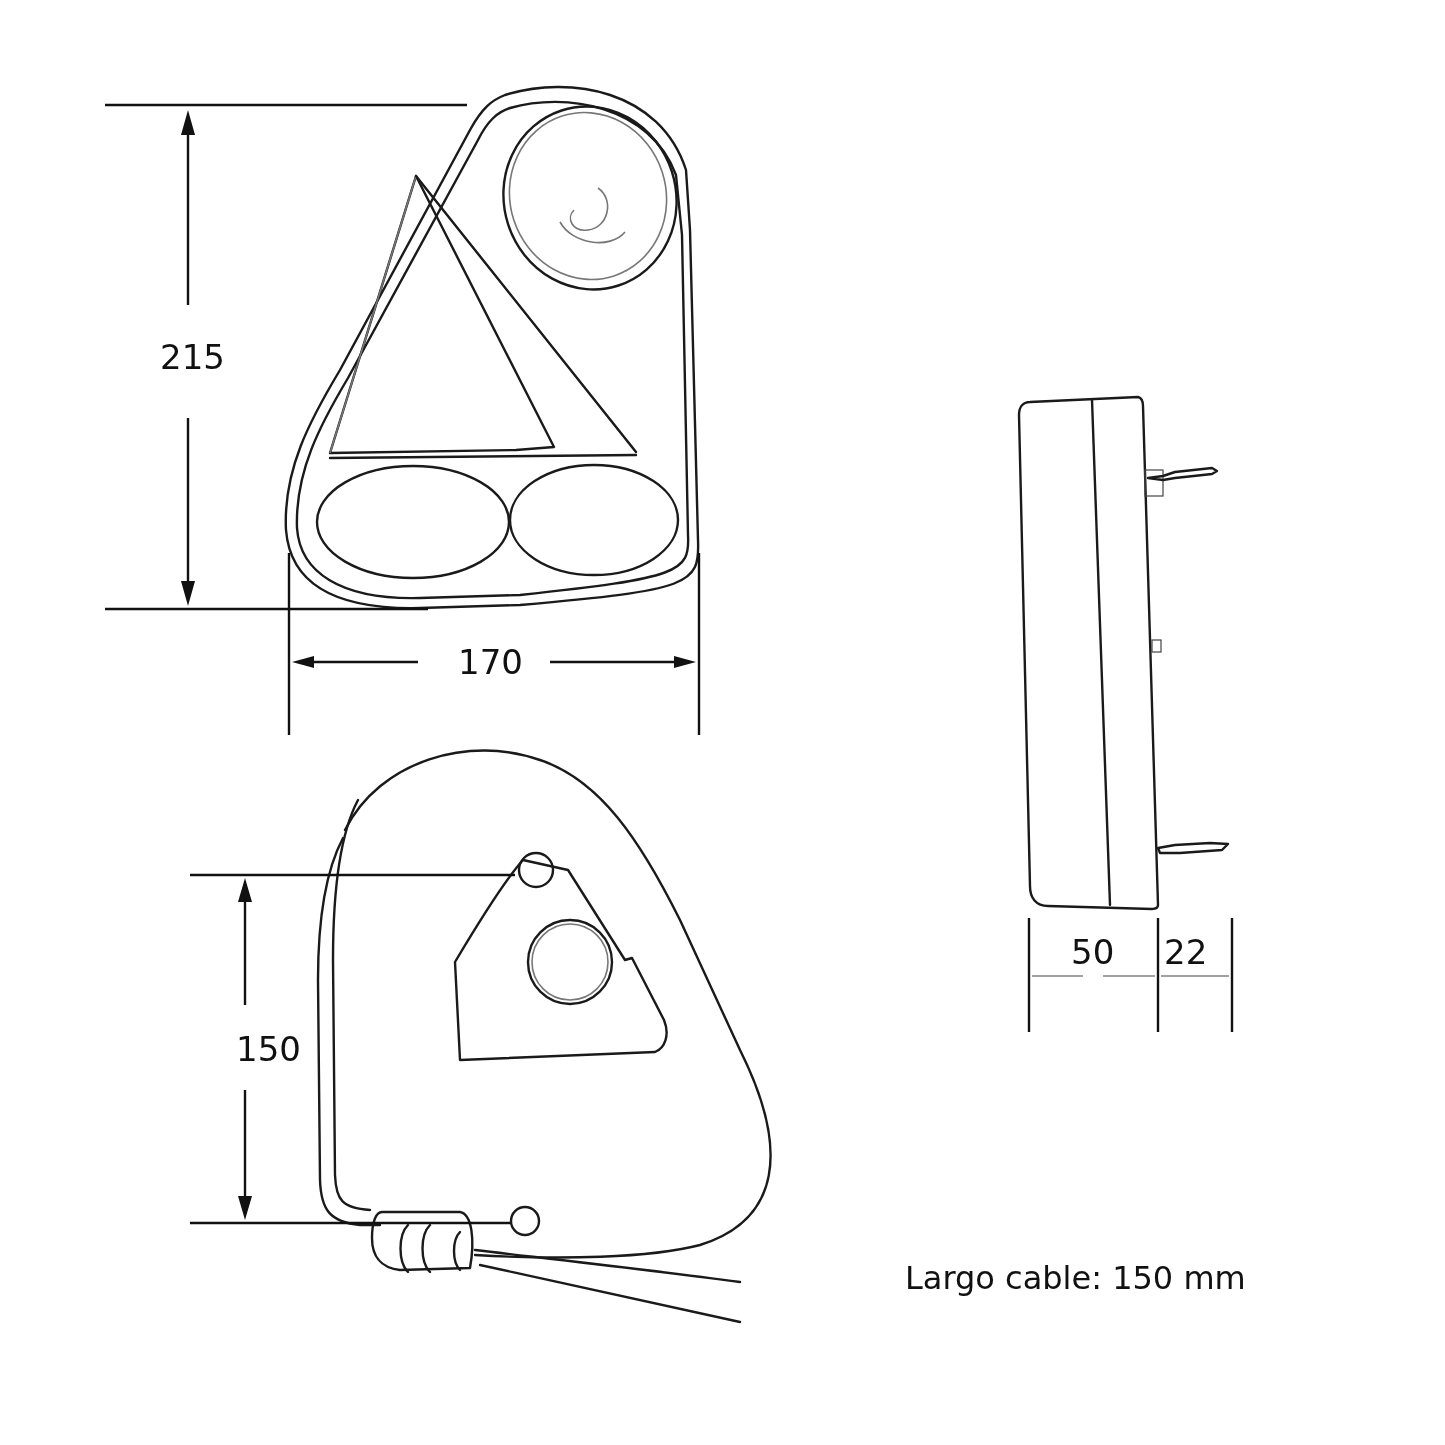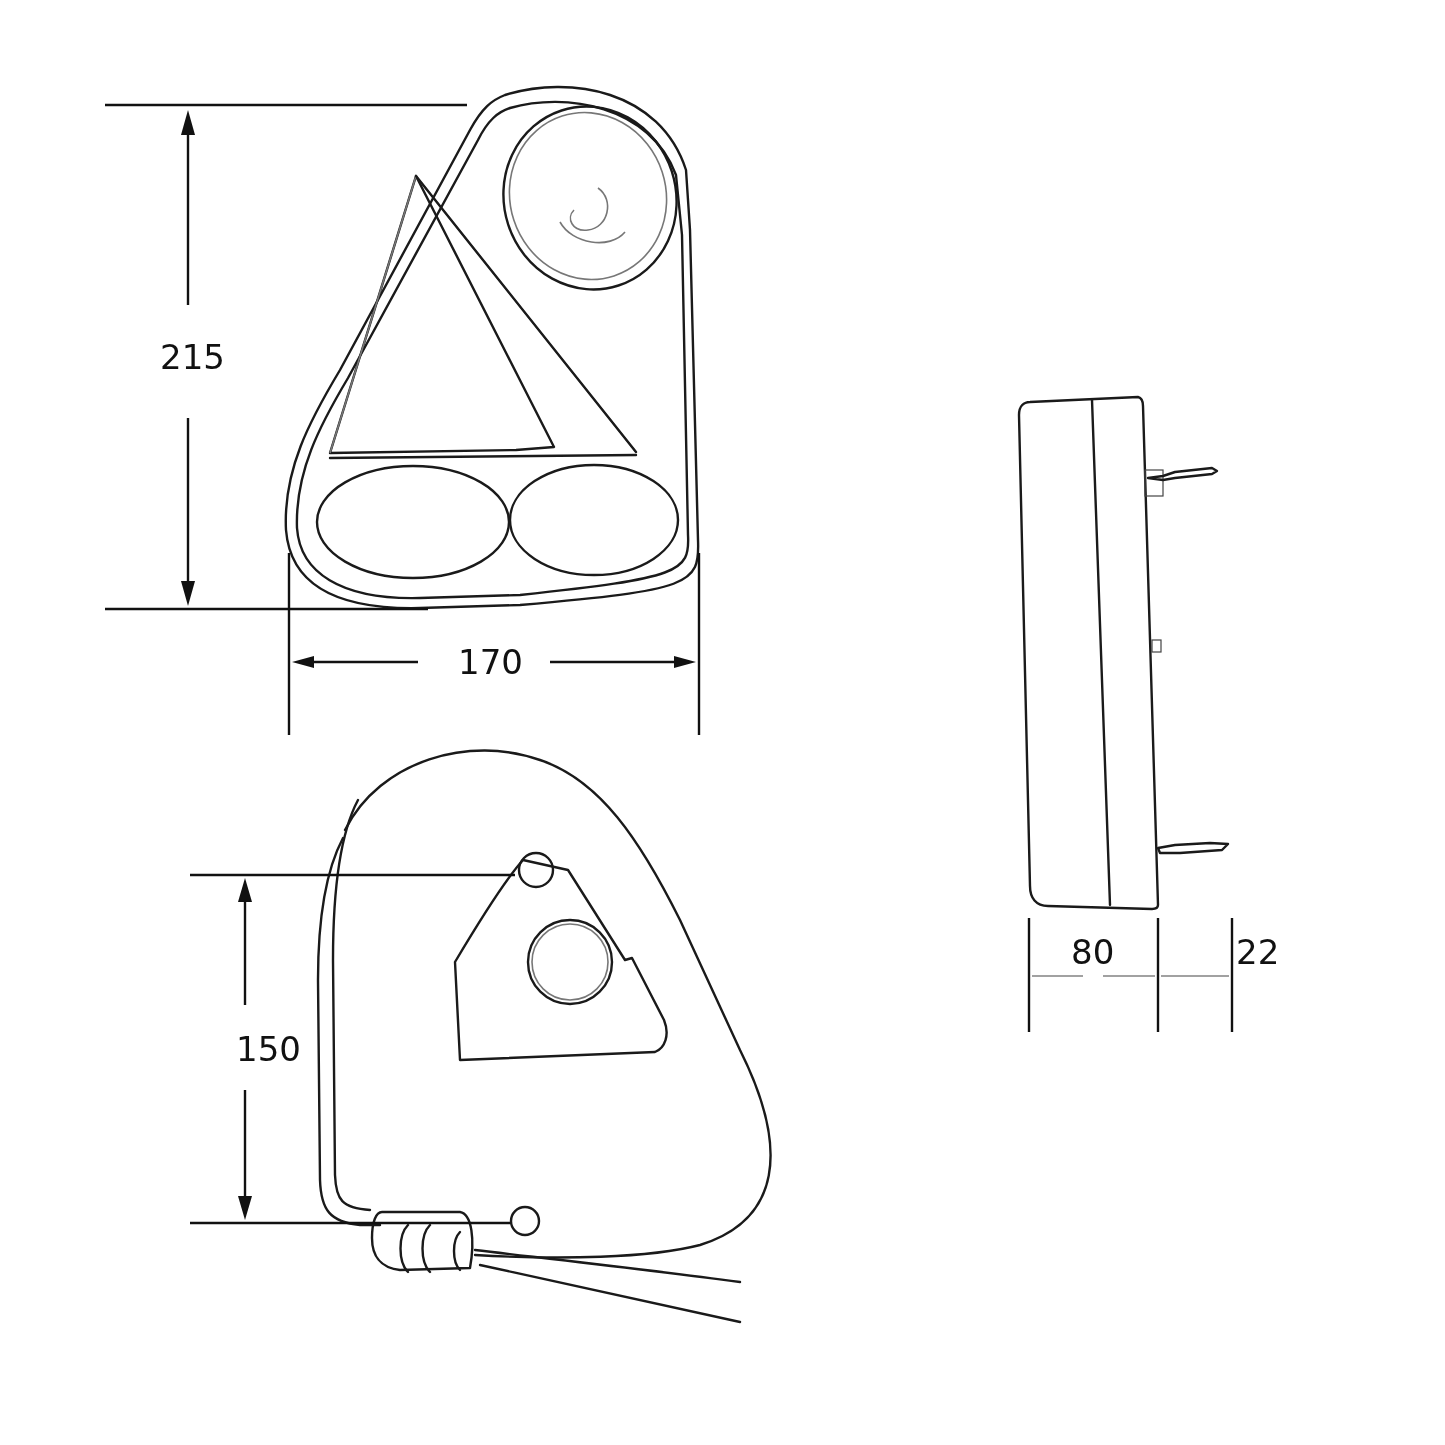--- a/index.html
+++ b/index.html
@@ -110,15 +110,16 @@
     <line class="dim" x1="1232" y1="918" x2="1232" y2="1032"></line>
     <line class="thin" x1="1032" y1="976" x2="1083" y2="976"></line>
     <line class="thin" x1="1103" y1="976" x2="1155" y2="976"></line>
     <line class="thin" x1="1161" y1="976" x2="1229" y2="976"></line>
   </g>
 </svg>
 
 <div class="label" style="left:160px; top:340px;">215</div>
 <div class="label" style="left:432px; top:645px;margin-left:26px;">170</div>
 <div class="label" style="left:216px; top:1032px;margin-left:20px;">150</div>
-<div class="label" style="left:1071px; top:935px;">80</div>
-<div class="label" style="left:1236px; top:935px;text-align:right;">22</div>
+<div class="label" style="left:1071px; top:935px;">50</div>
+<div class="label" style="left:1164px; top:935px;text-align:right;">22</div>
+<div class="caption" style="left:905px; top:1262px;">Largo cable: 150 mm</div>
 </div>
 
 </body></html>

